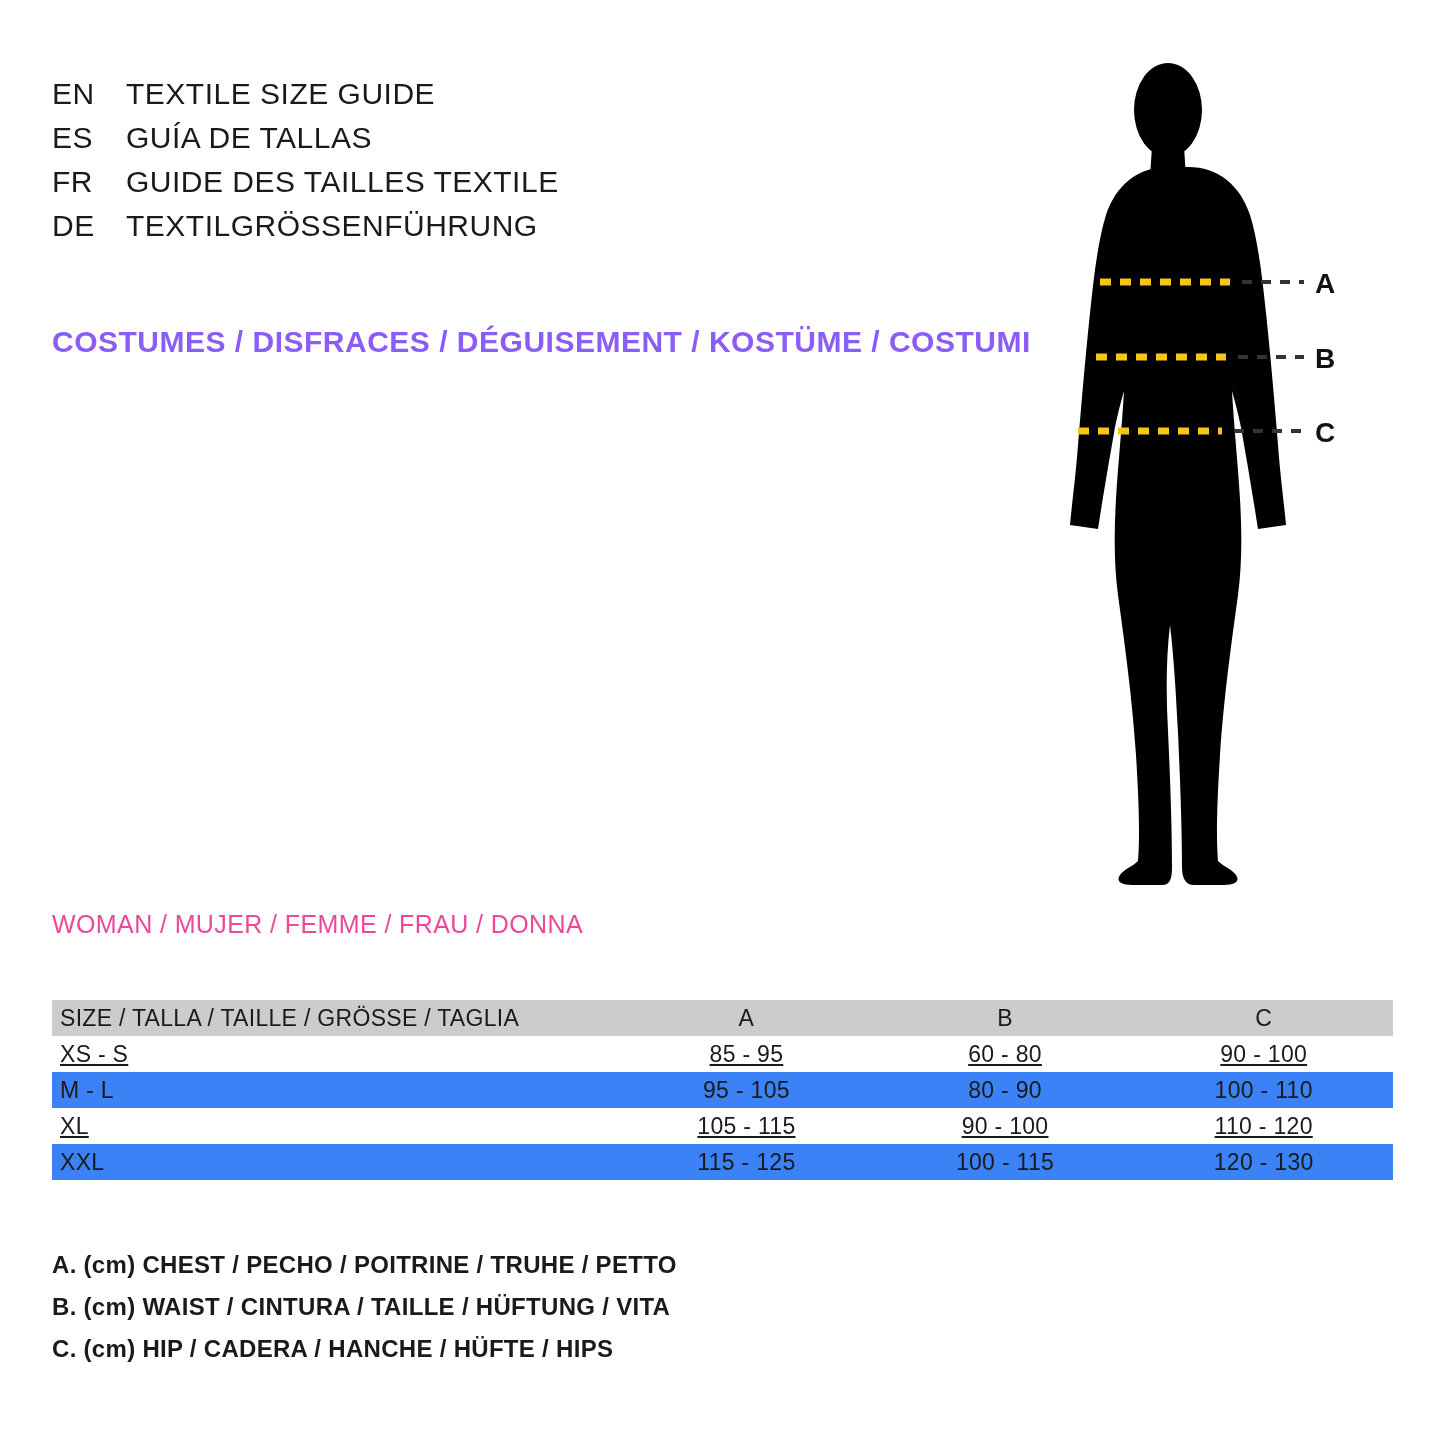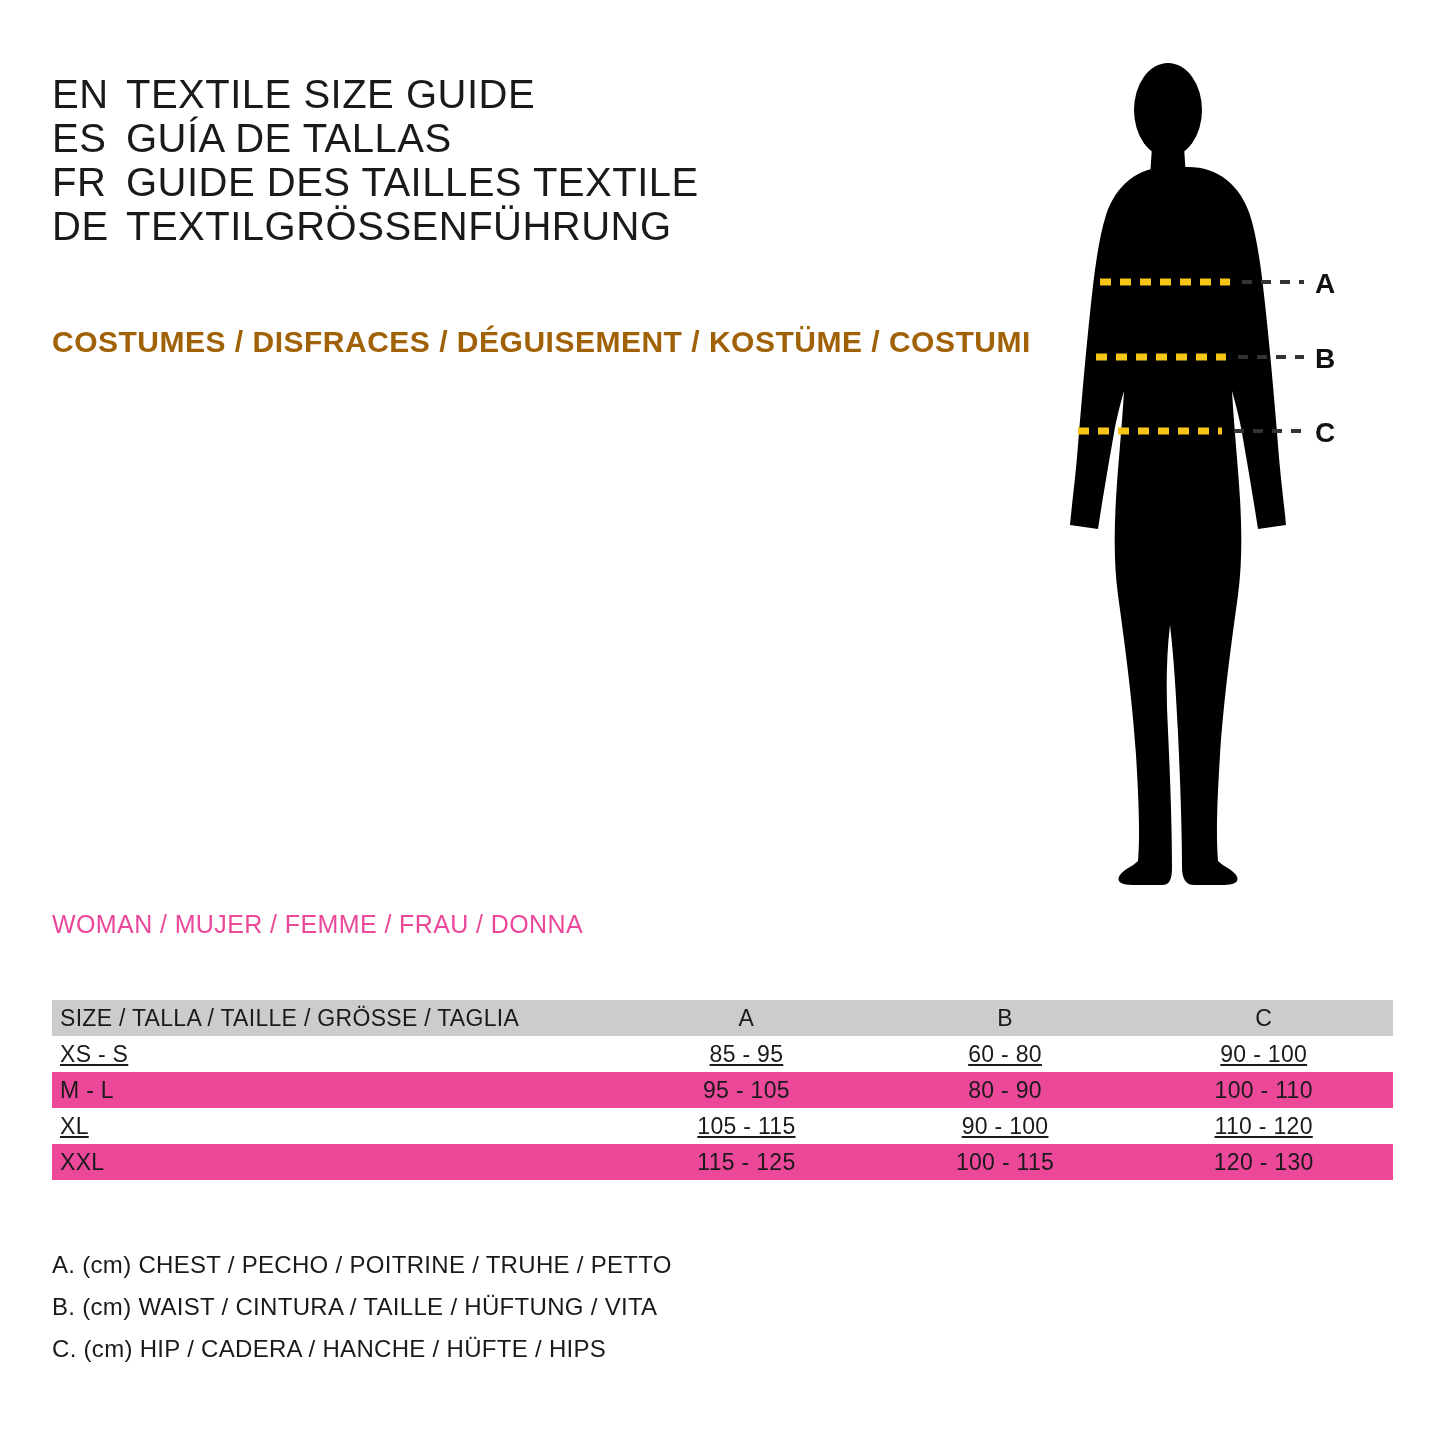--- a/index.html
+++ b/index.html
@@ -19,42 +19,42 @@
   
   .lang-block {
     position: absolute;
     left: 52px;
     top: 72px;
     width: 960px;
   }
   .lang-row {
     display: flex;
     align-items: baseline;
-    font-size: 40px;
+    font-size: 30px;
     line-height: 44px;
     letter-spacing: 0.5px;
     color: #1a1a1a;
     white-space: nowrap;
   }
   .lang-code {
     width: 74px;
     flex: 0 0 74px;
   }
   .lang-text {
     flex: 1 1 auto;
   }
 
   .costumes-line {
     position: absolute;
     left: 52px;
     top: 325px;
     font-size: 30px;
     font-weight: bold;
     letter-spacing: 0.5px;
-    color: #a16207;
+    color: #8b5cf6;
     white-space: nowrap;
   }
 
   
   .figure-wrap {
     position: absolute;
     left: 1020px;
     top: 55px;
     width: 360px;
     height: 840px;
@@ -107,34 +107,34 @@
   }
   table.size-table tbody td.size-name {
     text-align: left;
     padding-left: 8px;
   }
   table.size-table tbody tr.odd td {
     background: #ffffff;
     text-decoration: underline;
   }
   table.size-table tbody tr.even td {
-    background: #ec4899;
+    background: #3b82f6;
   }
 
   
   .legend {
     position: absolute;
     left: 52px;
     top: 1244px;
     font-size: 24px;
     line-height: 42px;
     letter-spacing: 0.3px;
     color: #1a1a1a;
   }
-  .legend div { white-space: nowrap; }
+  .legend div { white-space: nowrap; font-weight: bold; }
 
   
   .meas-letter {
     font-family: "Liberation Sans", sans-serif;
     font-size: 28px;
     font-weight: bold;
     fill: #111111;
   }
 </style>
 </head>

